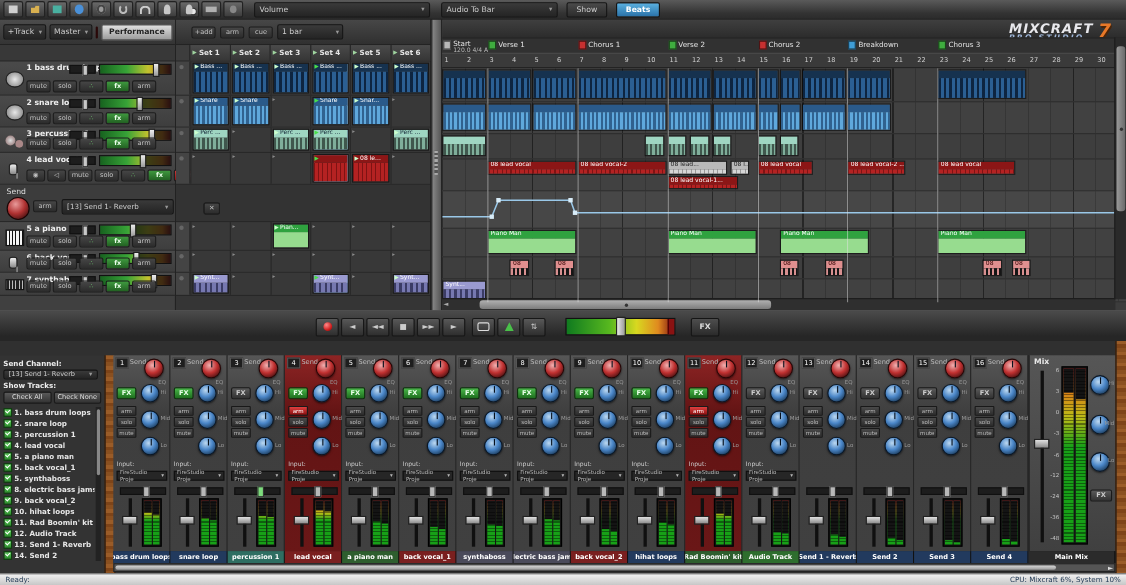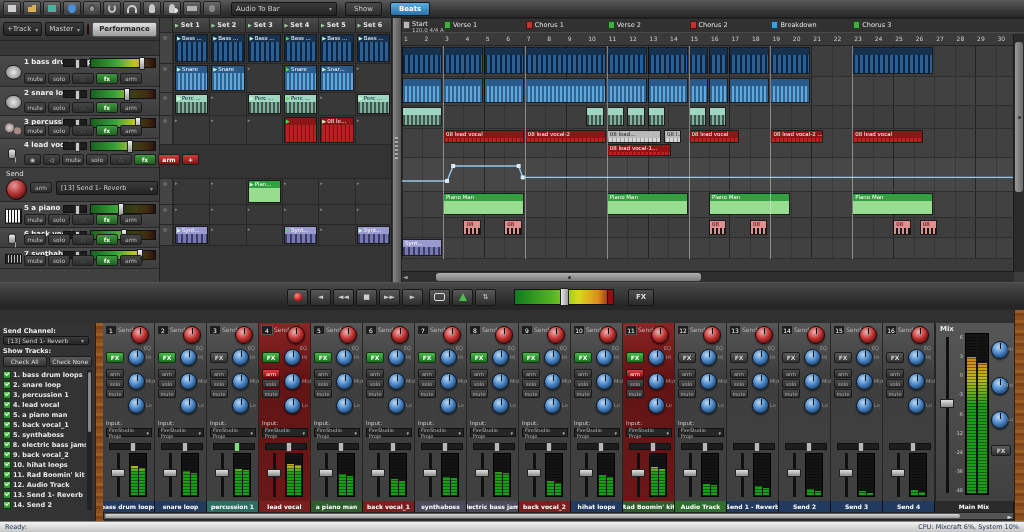--- a/index.html
+++ b/index.html
@@ -265,20 +265,24 @@
         <div class="tbicon ic-save"></div>
         <div class="tbicon ic-publish"></div>
         <div class="tbicon ic-burn"></div>
         <div class="tbicon ic-history"></div>
         <div class="tbicon ic-headphones"></div>
         <div class="tbicon ic-add-musician"></div>
         <div class="tbicon ic-find-musician"></div>
         <div class="tbicon ic-email"></div>
         <div class="tbicon ic-record"></div>
       </div>
+    <div class="dd" id="dd-automation">
+      <span>Volume</span>
+      <span class="caret">▾</span>
+    </div>
     <div class="dd" id="dd-snap">
       <span>Audio To Bar</span>
       <span class="caret">▾</span>
     </div>
     <div class="tbtn">Show</div>
     <div class="tbtn blue">Beats</div>
   </div>
 
   <div id="upper">
     <div id="track-col">
@@ -442,20 +446,29 @@
               <div class="tb">solo</div>
               <div class="tb env">∴</div>
               <div class="tb fx">fx</div>
               <div class="tb">arm</div>
             </div>
           </div>
         </div>
     </div>
 
     <div id="grid-col">
+      <div id="grid-toolbar">
+        <div class="tb">+add</div>
+        <div class="tb">arm</div>
+        <div class="tb">cue</div>
+        <div class="dd sm" style="width:52px;">
+          <span>1 bar</span>
+            <span class="caret">▾</span>
+        </div>
+      </div>
       <div id="set-header">
           <div class="gut"></div>
           <div class="sethdr">
             <div class="tri">▶</div>
             <span>Set 1</span>
           </div>
           <div class="sethdr">
             <div class="tri">▶</div>
             <span>Set 2</span>
           </div>
@@ -686,20 +699,29 @@
                 <div class="bd"></div>
               </div>
             </div>
           </div>
         </div>
     </div>
 
     <div id="splitter"></div>
 
     <div id="arrange-col">
+      <div id="logo-row">
+        <div id="logo">
+          <div>
+            <div class="lg1">MIXCRAFT</div>
+            <div class="lg2">PRO STUDIO</div>
+          </div>
+          <div class="lg7">7</div>
+        </div>
+      </div>
       <div id="marker-row">
           <div class="mflag" style="left: 1px; background: rgb(184, 184, 184);"></div>
           <div class="mlabel" style="left: 10px; top: 1px;">Start</div>
           <div class="msub" style="left: 10px; top: 8px;">120.0 4/4 A</div>
           <div class="mflag" style="left: 41.9333px; background: rgb(63, 174, 63);"></div>
           <div class="mlabel" style="left: 50.9333px;">Verse 1</div>
           <div class="mflag" style="left: 123.8px; background: rgb(200, 48, 48);"></div>
           <div class="mlabel" style="left: 132.8px;">Chorus 1</div>
           <div class="mflag" style="left: 205.667px; background: rgb(63, 174, 63);"></div>
           <div class="mlabel" style="left: 214.667px;">Verse 2</div>

